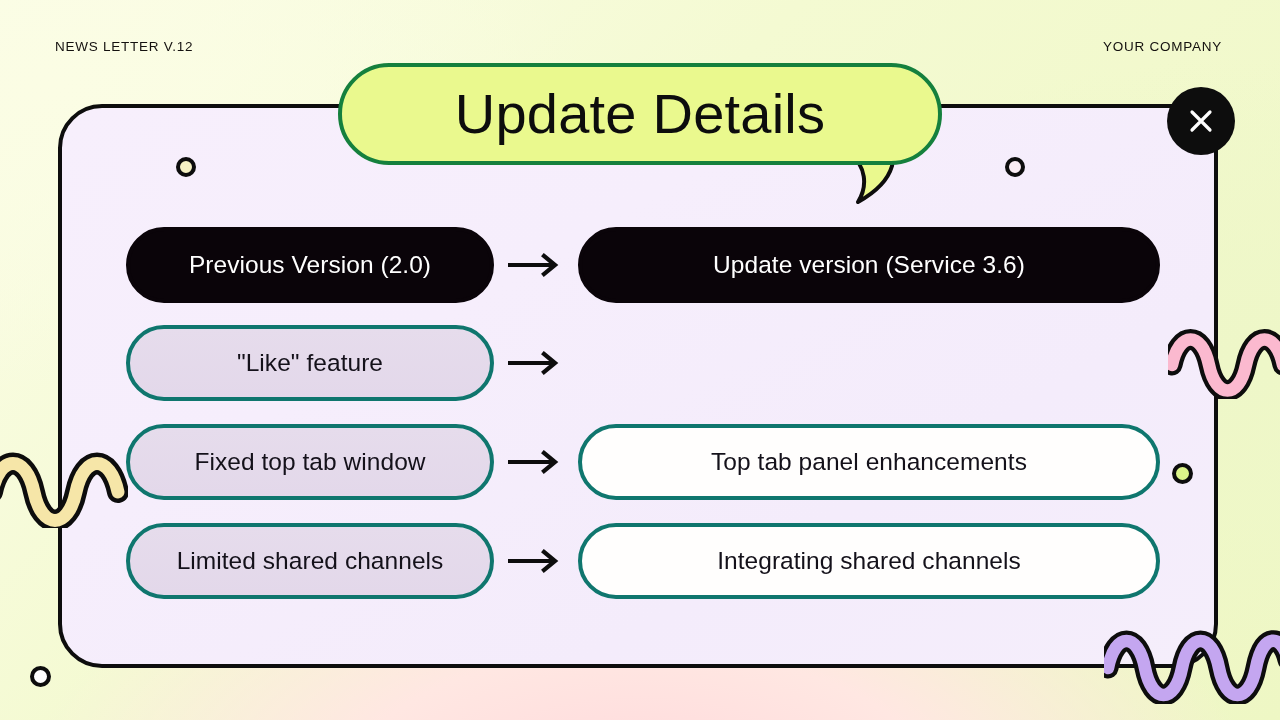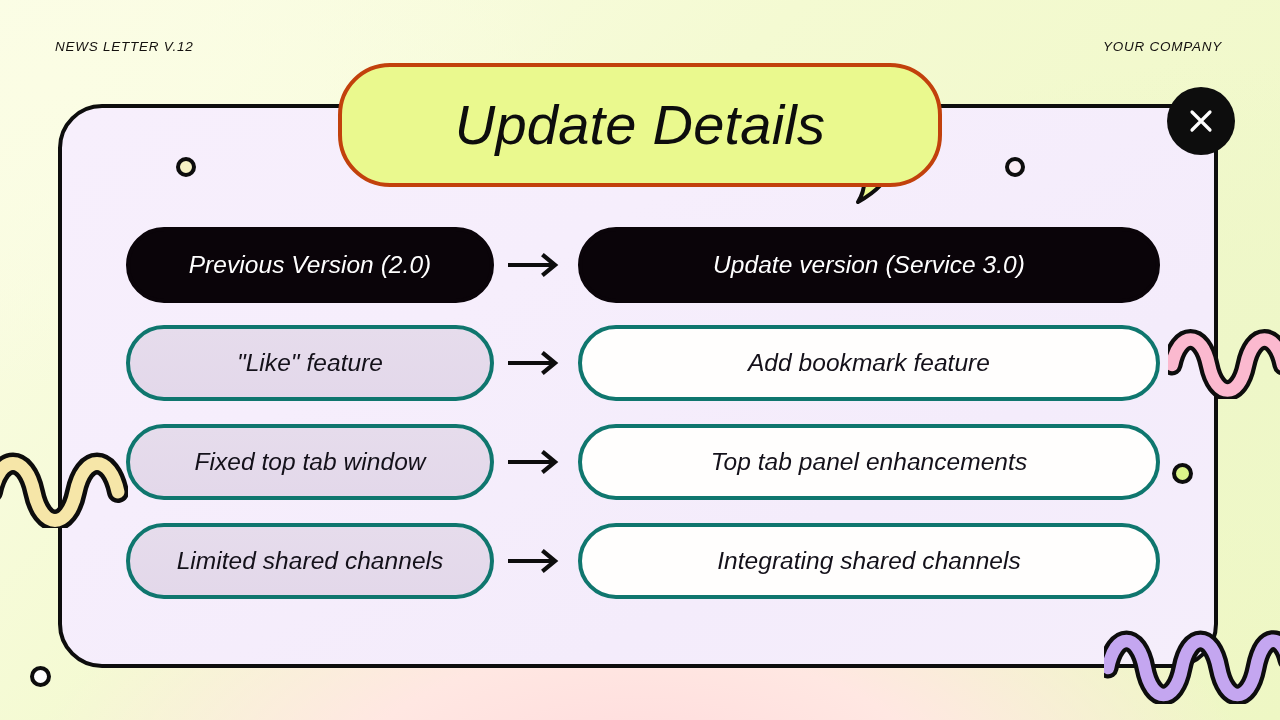--- a/index.html
+++ b/index.html
@@ -10,21 +10,20 @@
   body {
     font-family: "Liberation Sans", sans-serif;
   }
 
   #slide {
     position: relative;
     width: 1280px;
     height: 720px;
     overflow: hidden;
     background: #f4f8cf;
-    font-style: italic;
   }
 
   
   .bg-base {
     position: absolute;
     inset: 0;
     background:
       radial-gradient(ellipse 70% 55% at 50% 108%, #ffd9dc 0%, #ffe7e2 32%, rgba(246,250,206,0) 68%),
       radial-gradient(ellipse 60% 60% at 4% 12%, #fbfde4 0%, rgba(246,250,206,0) 70%),
       radial-gradient(ellipse 60% 60% at 98% 50%, #eef7c8 0%, rgba(238,247,200,0) 70%),
@@ -56,23 +55,23 @@
   }
   .meta-left  { left: 55px; }
   .meta-right { right: 58px; text-align: center; }
 
   
   .title-bubble {
     position: absolute;
     left: 338px;
     top: 63px;
     width: 604px;
-    height: 124px;
+    height: 102px;
     background: #eaf98e;
-    border: 4px solid #c2410c;
+    border: 4px solid #15803d;
     border-radius: 52px;
     box-sizing: border-box;
     display: flex;
     align-items: center;
     justify-content: center;
     z-index: 6;
   }
   .title-text {
     font-size: 56px;
     font-weight: 400;
@@ -212,31 +211,30 @@
 
   <div class="rows">
 
     <div class="row row-0">
       <div class="pill pill-left dark">Previous Version (2.0)</div>
       <div class="arrow">
         <svg width="56" height="26" viewBox="0 0 56 26">
           <path d="M2 13 L46 13 M36 4 L47 13 L36 22" fill="none" stroke="#0d0d0d" stroke-width="4.2" stroke-linecap="square" stroke-linejoin="miter"></path>
         </svg>
       </div>
-      <div class="pill pill-right dark">Update version (Service 3.0)</div>
+      <div class="pill pill-right dark">Update version (Service 3.6)</div>
     </div>
 
     <div class="row row-1">
       <div class="pill pill-left muted">"Like" feature</div>
       <div class="arrow">
         <svg width="56" height="26" viewBox="0 0 56 26">
           <path d="M2 13 L46 13 M36 4 L47 13 L36 22" fill="none" stroke="#0d0d0d" stroke-width="4.2" stroke-linecap="square" stroke-linejoin="miter"></path>
         </svg>
       </div>
-      <div class="pill pill-right light">Add bookmark feature</div>
     </div>
 
     <div class="row row-3">
       <div class="pill pill-left muted">Limited shared channels</div>
       <div class="arrow">
         <svg width="56" height="26" viewBox="0 0 56 26">
           <path d="M2 13 L46 13 M36 4 L47 13 L36 22" fill="none" stroke="#0d0d0d" stroke-width="4.2" stroke-linecap="square" stroke-linejoin="miter"></path>
         </svg>
       </div>
       <div class="pill pill-right light">Integrating shared channels</div>

